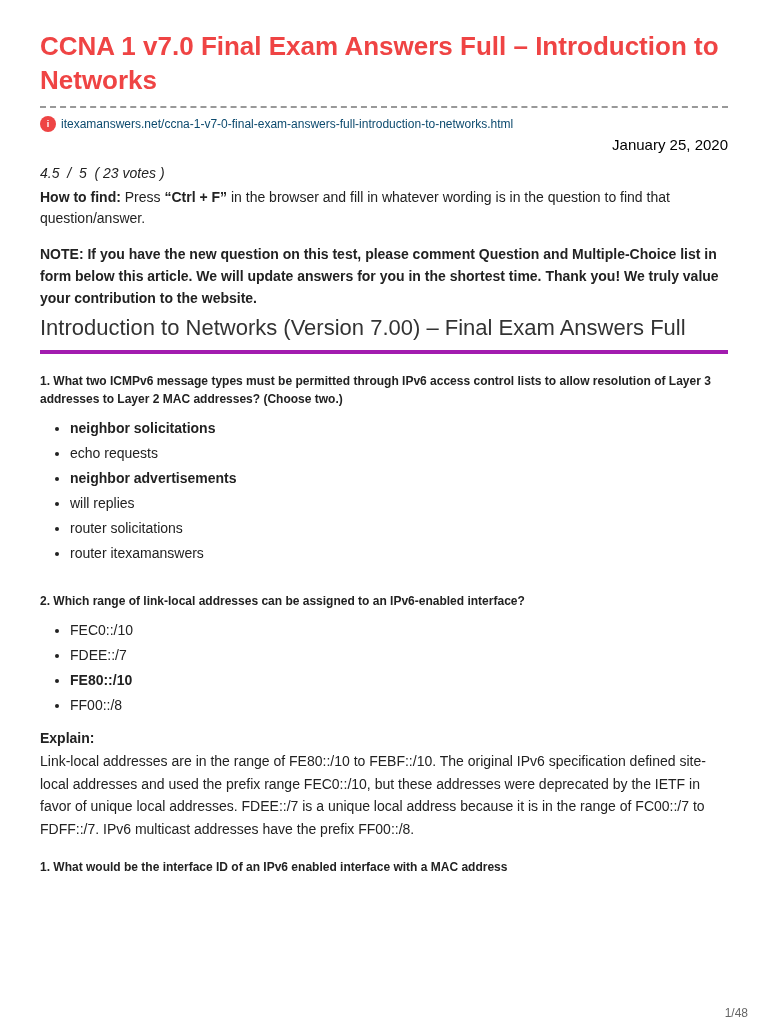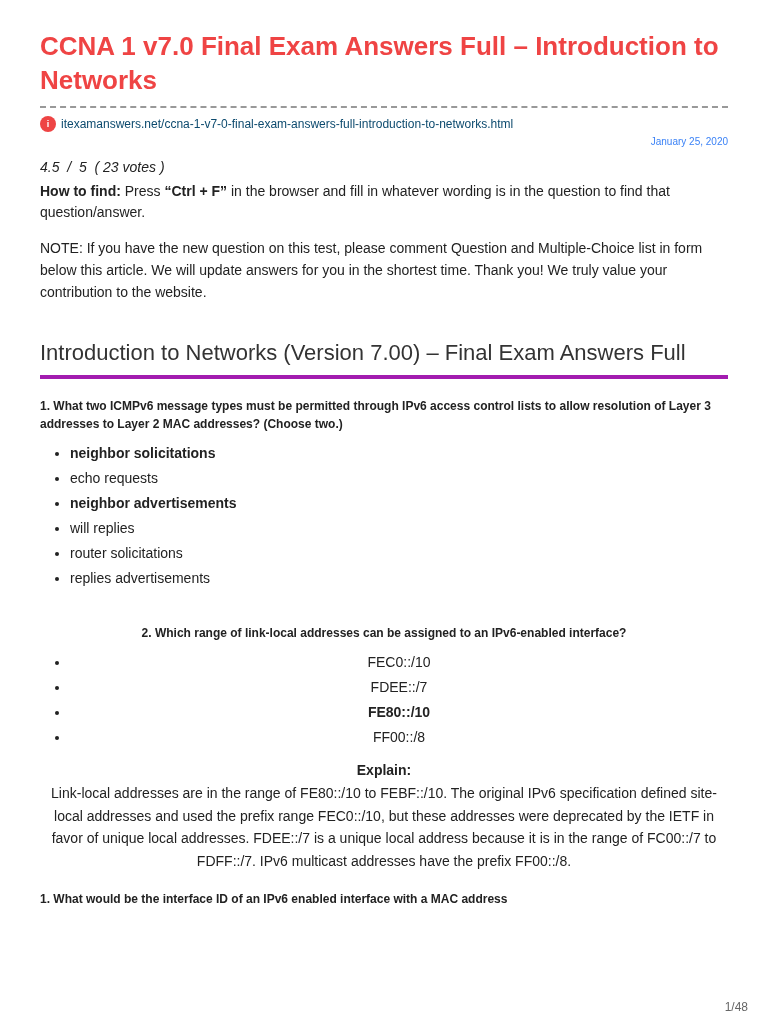--- a/index.html
+++ b/index.html
@@ -47,40 +47,40 @@
       font-weight: bold;
       flex-shrink: 0;
     }
     .source-link a {
       color: #0c4a6e;
       font-size: 12px;
       text-decoration: none;
     }
     .date {
       text-align: right;
-      font-size: 10px;
-      color: #3b82f6;
+      font-size: 15px;
+      color: #000000;
       margin-top: 4px;
       margin-bottom: 12px;
     }
     .rating {
       font-size: 14px;
       margin-bottom: 6px;
       font-style: italic;
     }
     .how-to-find {
       font-size: 14px;
       margin-bottom: 14px;
       line-height: 1.5;
     }
     .note-box {
       font-size: 14px;
-      font-weight: normal;
+      font-weight: bold;
       line-height: 1.6;
-      margin-bottom: 35px;
+      margin-bottom: 4px;
     }
     .section-title {
       font-size: 22px;
       font-weight: normal;
       color: #333;
       line-height: 1.3;
       margin-bottom: 8px;
       border-bottom: 4px solid #a21caf;
       padding-bottom: 8px;
     }
@@ -110,28 +110,27 @@
       margin-top: 14px;
       margin-bottom: 4px;
     }
     .explain-text {
       font-size: 14px;
       line-height: 1.6;
       margin-bottom: 14px;
     }
     .page-num {
       position: fixed;
-      bottom: 10px;
+      bottom: 4px;
       right: 20px;
       font-size: 12px;
       color: #666;
     }
     .q2-section {
-      margin-top: 35px;
-      text-align: center;
+      margin-top: 28px;
     }
   </style>
 </head>
 <body>
 
 <h1 class="page-title">CCNA 1 v7.0 Final Exam Answers Full – Introduction to Networks</h1>
 
 <hr class="dashed-divider">
 
 <div class="source-link">
@@ -160,21 +159,21 @@
 <div class="question">
   <span>1. What two ICMPv6 message types must be permitted through IPv6 access control lists to allow resolution of Layer 3 addresses to Layer 2 MAC addresses? (Choose two.)</span>
 </div>
 
 <ul class="answer-list">
   <li class="correct">neighbor solicitations</li>
   <li>echo requests</li>
   <li class="correct">neighbor advertisements</li>
   <li>will replies</li>
   <li>router solicitations</li>
-  <li>replies advertisements</li>
+  <li>router itexamanswers</li>
 </ul>
 
 <div class="q2-section">
   <div class="question">
     <span>2. Which range of link-local addresses can be assigned to an IPv6-enabled interface?</span>
   </div>
 
   <ul class="answer-list">
     <li>FEC0::/10</li>
     <li>FDEE::/7</li>

